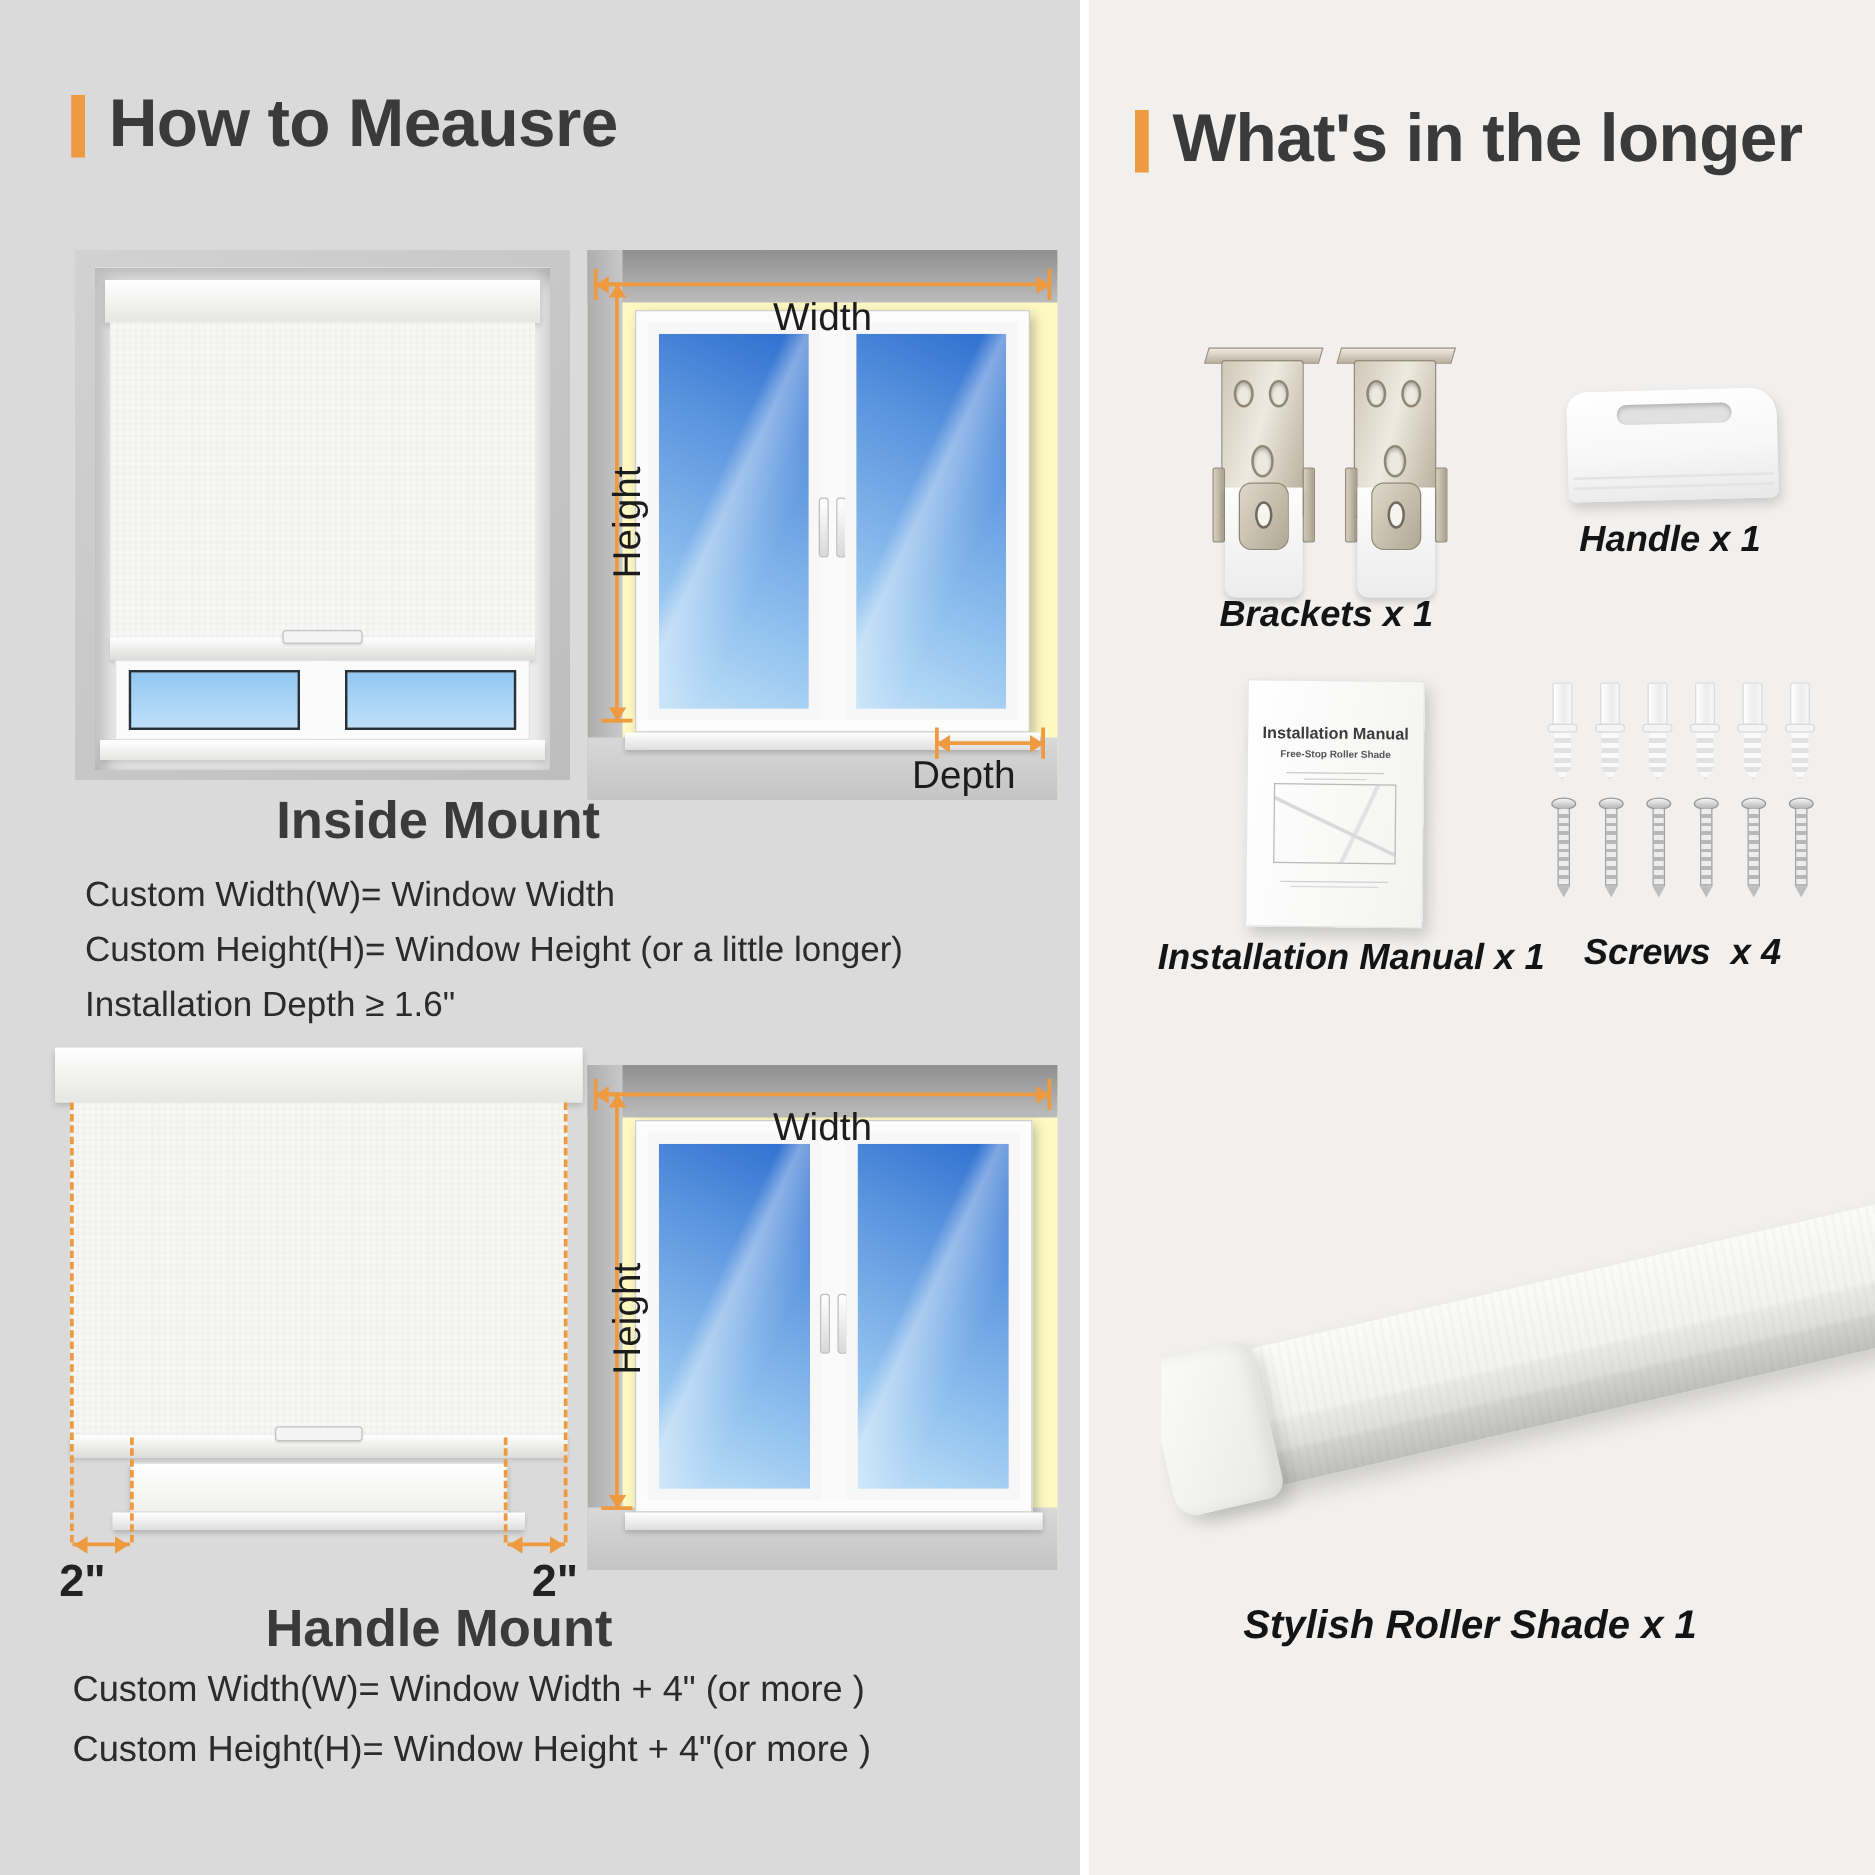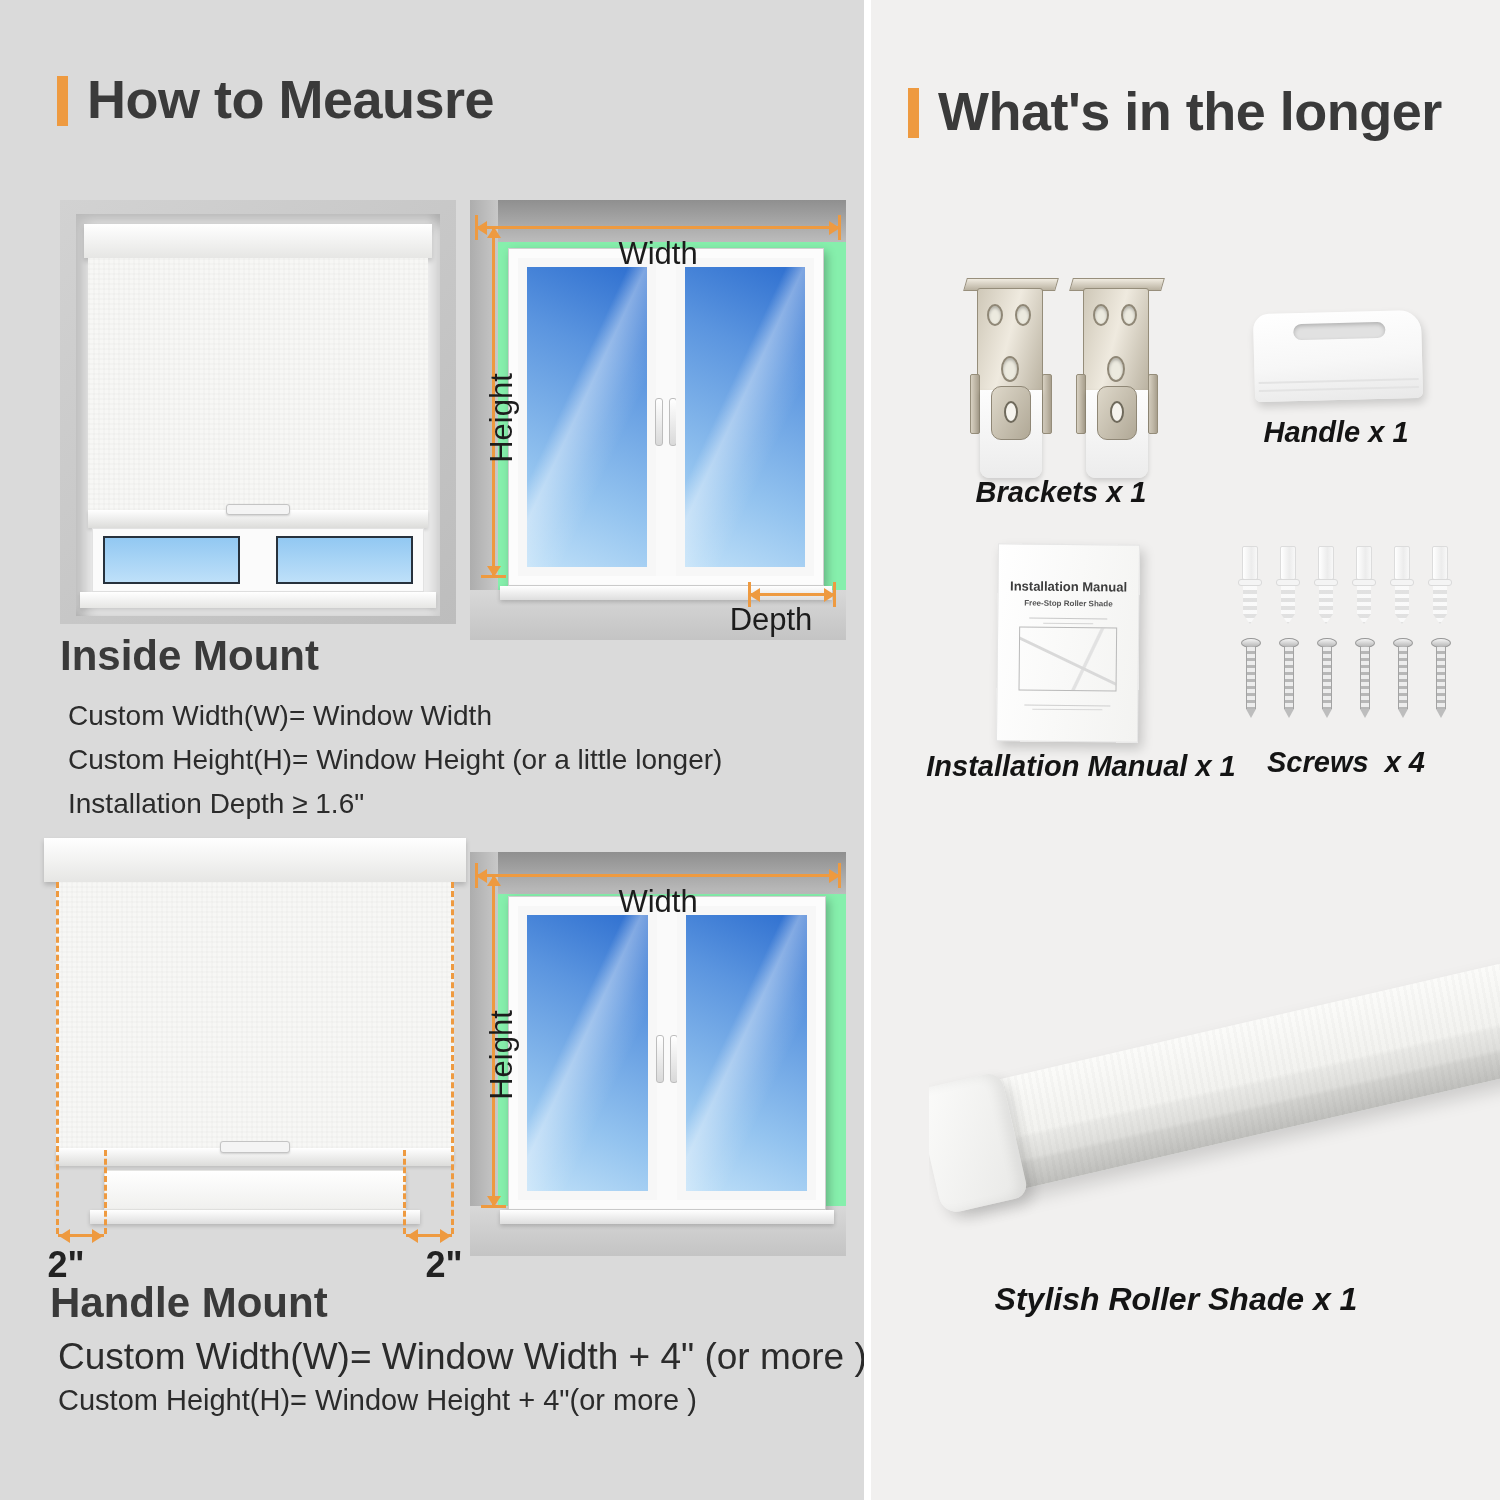--- a/index.html
+++ b/index.html
@@ -50,39 +50,39 @@
     background-image:repeating-linear-gradient(0deg,rgba(0,0,0,.015) 0 2px,transparent 2px 5px),
                      repeating-linear-gradient(90deg,rgba(0,0,0,.015) 0 2px,transparent 2px 5px)}
   .bottom-bar{position:absolute;background:linear-gradient(#ffffff,#dcdcda);box-shadow:0 2px 3px rgba(0,0,0,.12)}
   .pull-handle{position:absolute;left:50%;transform:translateX(-50%);background:#f4f4f4;border:1px solid #c4c4c4;border-radius:3px;box-shadow:0 1px 2px rgba(0,0,0,.15)}
   .win-strip{position:absolute;background:#fbfbfb;border:1px solid #e2e2e2;display:flex}
   .win-strip .paneS{flex:1;margin:7px 10px;background:linear-gradient(180deg,#92c8f2,#bee0f9);border:2px solid #27313c}
   .win-strip .mullionS{width:16px;background:#fbfbfb}
   .sillA{position:absolute;background:linear-gradient(#ffffff,#e6e6e4);box-shadow:0 2px 4px rgba(0,0,0,.15)}
 
   
-  .win-diagram{position:absolute;background:#86efac;overflow:visible}
+  .win-diagram{position:absolute;background:#fef9c3;overflow:visible}
   .wall-top{position:absolute;left:0;top:0;right:0;height:42px;background:linear-gradient(180deg,#8f8f8f,#bcbcbc)}
   .wall-left{position:absolute;left:0;top:0;width:28px;bottom:0;background:linear-gradient(90deg,#adadad,#c8c8c8)}
   .wall-bottom{position:absolute;left:0;right:0;bottom:0;height:50px;background:linear-gradient(180deg,#d8d8d8,#c4c4c4)}
   .window{position:absolute;background:#fcfcfc;border:1px solid #cfcfcf;box-shadow:3px 4px 9px rgba(0,0,0,.25);display:flex;padding:9px}
   .sash{flex:1;border:9px solid #f7f7f7;box-shadow:inset 0 0 0 1px #e0e0e0;position:relative;overflow:hidden}
   .glass{position:absolute;inset:0;background:linear-gradient(205deg,var(--glass-a) 0%,#5b95df 30%,#93c3ef 72%,var(--glass-b) 100%)}
   .glass::after{content:"";position:absolute;inset:-20%;background:linear-gradient(115deg,transparent 42%,rgba(255,255,255,.38) 47%,rgba(255,255,255,.12) 56%,transparent 62%)}
   .mullion{width:20px;background:#fafafa;position:relative}
   .mullion::before,.mullion::after{content:"";position:absolute;top:44%;width:6px;height:46px;background:linear-gradient(#ffffff,#d9d9d9);border:1px solid #bdbdbd;border-radius:3px}
   .mullion::before{left:-1px}
   .mullion::after{right:-1px}
   .win-sill{position:absolute;background:linear-gradient(#ffffff,#dedede);box-shadow:0 2px 4px rgba(0,0,0,.18)}
 
   
   .figC{position:absolute;left:40px;top:838px;width:430px;height:428px}
 
   
-  .mount-heading{position:absolute;font-size:42px;font-weight:700;color:#3a3a3a;text-align:left;white-space:nowrap}
+  .mount-heading{position:absolute;font-size:42px;font-weight:700;color:#3a3a3a;text-align:right;white-space:nowrap}
   .spec{position:absolute;font-size:28px;color:#2b2b2b;white-space:nowrap}
 
   
   .item-label{position:absolute;font-size:29px;font-weight:700;font-style:italic;color:#141414;text-align:center;white-space:pre}
 
   .brackets{position:absolute;left:100px;top:278px;width:190px;height:200px;display:flex;gap:26px}
   .bracket{position:relative;width:80px;height:200px}
   .b-flange{position:absolute;top:0;left:-6px;width:92px;height:13px;background:linear-gradient(#f0ebe0,#b9b1a0);border:1px solid #988f7c;transform:skewX(-16deg)}
   .b-metal{position:absolute;top:10px;left:6px;width:66px;height:126px;background:linear-gradient(105deg,#cfc8b8 0%,#efeadf 45%,#b4ac9a 100%);border:1px solid #958d7a;border-radius:3px}
   .hole{position:absolute;background:#eceadf;border:2px solid #8f8776;border-radius:50%;box-shadow:inset 0 2px 3px rgba(0,0,0,.25)}
@@ -243,21 +243,21 @@
       <div class="m-line-v" style="left:22px;top:22px;bottom:48px">
         <span class="cap t"></span>
           <span class="cap b"></span>
         <span class="ah t"></span>
           <span class="ah b"></span>
       </div>
       <div class="m-label" style="left:-28px;top:185px;width:120px;transform:rotate(-90deg)">Height</div>
     </figure>
 
     <h2 class="mount-heading" style="left:50px;top:1279px;width:440px">Handle Mount</h2>
-    <p class="spec" style="left:58px;top:1336px;font-size:37px">Custom Width(W)= Window Width + 4" (or more )</p>
+    <p class="spec" style="left:58px;top:1336px;font-size:29px">Custom Width(W)= Window Width + 4" (or more )</p>
     <p class="spec" style="left:58px;top:1384px;font-size:29px">Custom Height(H)= Window Height + 4"(or more )</p>
   </section>
 
   <div class="divider"></div>
 
   <section class="panel-right">
 
     <header class="sec-title" style="left:37px;top:80px">
       <span class="accent-bar"></span>
       <h1>What's in the longer</h1>

